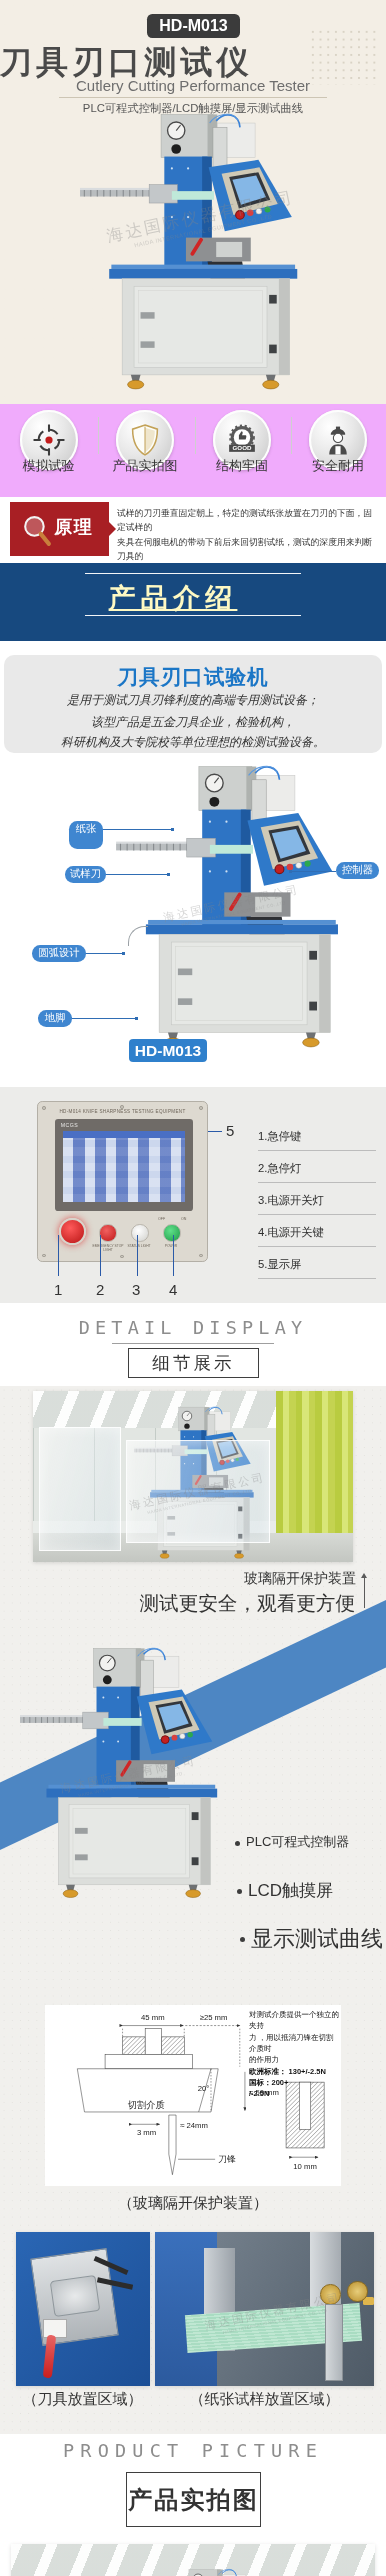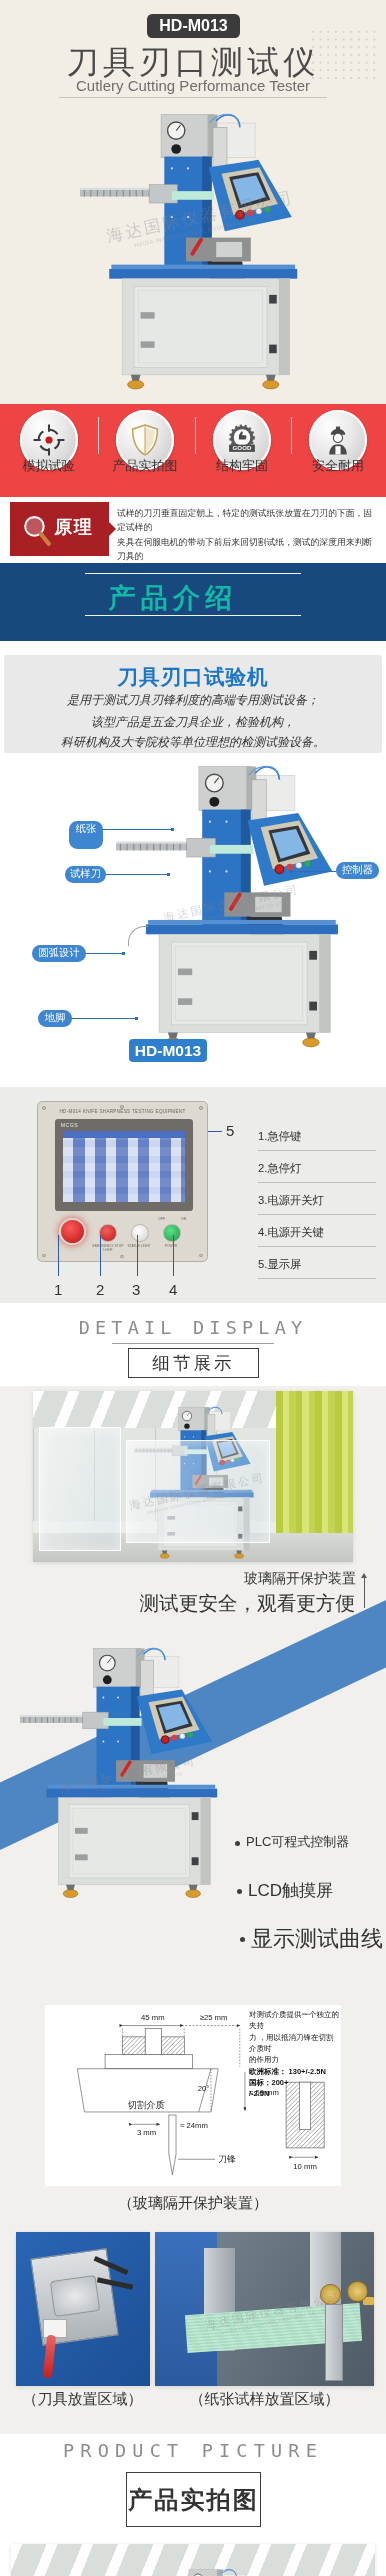--- a/index.html
+++ b/index.html
@@ -7,57 +7,57 @@
   #page { position:relative; width:386px; height:4110px; margin:0 auto; background:#ffffff; overflow:hidden; }
   .abs { position:absolute; }
 
   
   .hero { position:absolute; top:0; left:0; width:386px; height:404px;
           background-color:#f3eee5;
           background-image:radial-gradient(#e9e2d2 0.5px, transparent 0.7px);
           background-size:9.8px 9.8px; }
   .hero-badge { position:absolute; top:14.4px; left:147px; width:93px; height:24px; background:#3b3b3b;
                 border-radius:5.2px; color:#fff; font-size:16px; font-weight:bold; line-height:24px; text-align:center; }
-  .hero-title { position:absolute; top:37px; left:0; width:386px; text-align:center; font-size:32px; font-weight:normal;
+  .hero-title { position:absolute; top:37px; left:0; width:386px; text-align:left; font-size:32px; font-weight:bold;
                 color:#4a4a4a; letter-spacing:4.1px; top:41px; }
   .hero-sub { position:absolute; top:77px; left:0; width:386px; text-align:center; font-size:15px; color:#6e6e6e; }
   .hero-divider { position:absolute; top:97px; left:59px; width:268px; height:0.5px; background:#cdc5b4; }
   .hero-tagline { position:absolute; top:101px; left:0; width:386px; text-align:center; font-size:11.3px; color:#565656; }
   .dots { background-image:radial-gradient(#d3ccbd 1.3px, transparent 1.5px); background-size:7.7px 7.7px; opacity:.8; }
 
   .wm { position:absolute; transform:rotate(-12deg); text-align:center; color:rgba(135,135,135,.35);
         pointer-events:none; white-space:nowrap; }
   .wm .cn { font-size:16.5px; letter-spacing:2.6px; }
   .wm .en { font-size:5.7px; letter-spacing:0.5px; }
   .wm.small .cn { font-size:11.3px; } .wm.small .en { font-size:4.1px; }
 
   
-  .iconband { position:absolute; top:404px; left:0; width:386px; height:93px; background:#ef4444; }
+  .iconband { position:absolute; top:404px; left:0; width:386px; height:93px; background:#f0abfc; }
   .oval { position:absolute; top:6.2px; width:58px; height:60px; border-radius:50%;
           background:radial-gradient(ellipse at 35% 28%, #ffffff 0%, #e8e8e8 45%, #c2c2c2 100%);
           box-shadow:0 1.5px 3.1px rgba(0,0,0,.18), inset 0 0 0 2.1px #fdfdfd; }
   .oval svg { position:absolute; left:50%; top:50%; transform:translate(-50%,-50%); }
   .feat-label { position:absolute; top:53px; width:96px; text-align:center; font-size:13px; color:#333; }
   .feat-div { position:absolute; top:13px; width:0.5px; height:37px; background:#cfcfcf; }
 
   
   .principle-red { position:absolute; top:502px; left:10.3px; width:99px; height:54px; background:#a81f24; }
   .principle-red:after { content:""; position:absolute; right:-6.7px; top:19.6px; border:7.2px solid transparent;
                          border-left-color:#a81f24; border-right:0; }
   .principle-label { position:absolute; left:44px; top:13.4px; color:#fff; font-size:18px; font-weight:bold; letter-spacing:1.5px; }
   .principle-text { position:absolute; top:506px; left:117px; width:262px; font-size:8.8px; color:#333; line-height:14.4px;font-family:Liberation Serif, serif; }
 
   
   .banner { position:absolute; left:0; width:386px; height:78px; background:#17497f; }
   .banner .ln { position:absolute; left:85px; width:216px; height:1px; background:rgba(255,255,255,.95); }
-  .banner .t { position:absolute; left:0; width:346px; text-align:center; color:#14b8a6; font-size:27px; font-weight:bold; letter-spacing:5.2px; }
+  .banner .t { position:absolute; left:0; width:346px; text-align:center; color:#fef9c3; font-size:27px; font-weight:bold; letter-spacing:5.2px;text-decoration:underline; }
   .banner .s { position:absolute; left:0; width:386px; text-align:center; color:#fff; font-size:12.4px; font-weight:bold; letter-spacing:0.5px; }
 
   
-  .introbox { position:absolute; top:655px; left:4.1px; width:378px; height:98px; background:#e9e9e9; border-radius:2px; }
+  .introbox { position:absolute; top:655px; left:4.1px; width:378px; height:98px; background:#e9e9e9; border-radius:10px; }
   .intro-title { position:absolute; top:8.2px; left:0; width:378px; text-align:center; color:#1b76c6; font-size:20.6px; font-weight:bold; letter-spacing:1px; }
   .intro-line { position:absolute; left:0; width:378px; text-align:center; color:#333; font-size:12px;font-style:italic; }
 
   
   .pill { position:absolute; background:#3f86d0; border-radius:8.2px; color:#fff; text-align:center; font-size:10.3px; }
   .cline { position:absolute; height:0.5px; background:#2f6db4; }
   .cline .dot { position:absolute; width:2.6px; height:2.6px; background:#2f6db4; top:-1px; }
   .vline { position:absolute; width:0.5px; background:#2a5aa8; }
   .badge-blue { position:absolute; background:#2f80cc; border-radius:4.1px; color:#fff; font-weight:bold; text-align:center; }
   .arc-mark { position:absolute; width:19.6px; height:19.6px; border-left:1px solid #9aa0a5; border-top:1px solid #9aa0a5; border-top-left-radius:16.5px; }
@@ -184,20 +184,21 @@
 </svg>
 
 <div id="page">
 
   <div class="hero">
     <div class="abs dots" style="left:309px;top:28px;width:72px;height:57px;"></div>
     <div class="hero-badge">HD-M013</div>
     <div class="hero-title">刀具刃口测试仪</div>
     <div class="hero-sub">Cutlery Cutting Performance Tester</div>
     <div class="hero-divider"></div>
+    <div class="hero-tagline">PLC可程式控制器/LCD触摸屏/显示测试曲线</div>
     <svg class="abs" style="left:80px;top:109px" width="227" height="281" viewBox="0 0 420 520" xmlns:xlink="http://www.w3.org/1999/xlink">
       <use href="#machine" xlink:href="#machine"></use>
     </svg>
     <div class="wm" style="left:67px;top:206px;width:268px">
       <div class="cn">海达国际仪器有限公司</div>
         <div class="en">HAIDA INTERNATIONAL EGUIPMENT CO.,LTD</div>
     </div>
   </div>
 
   <div class="iconband">

